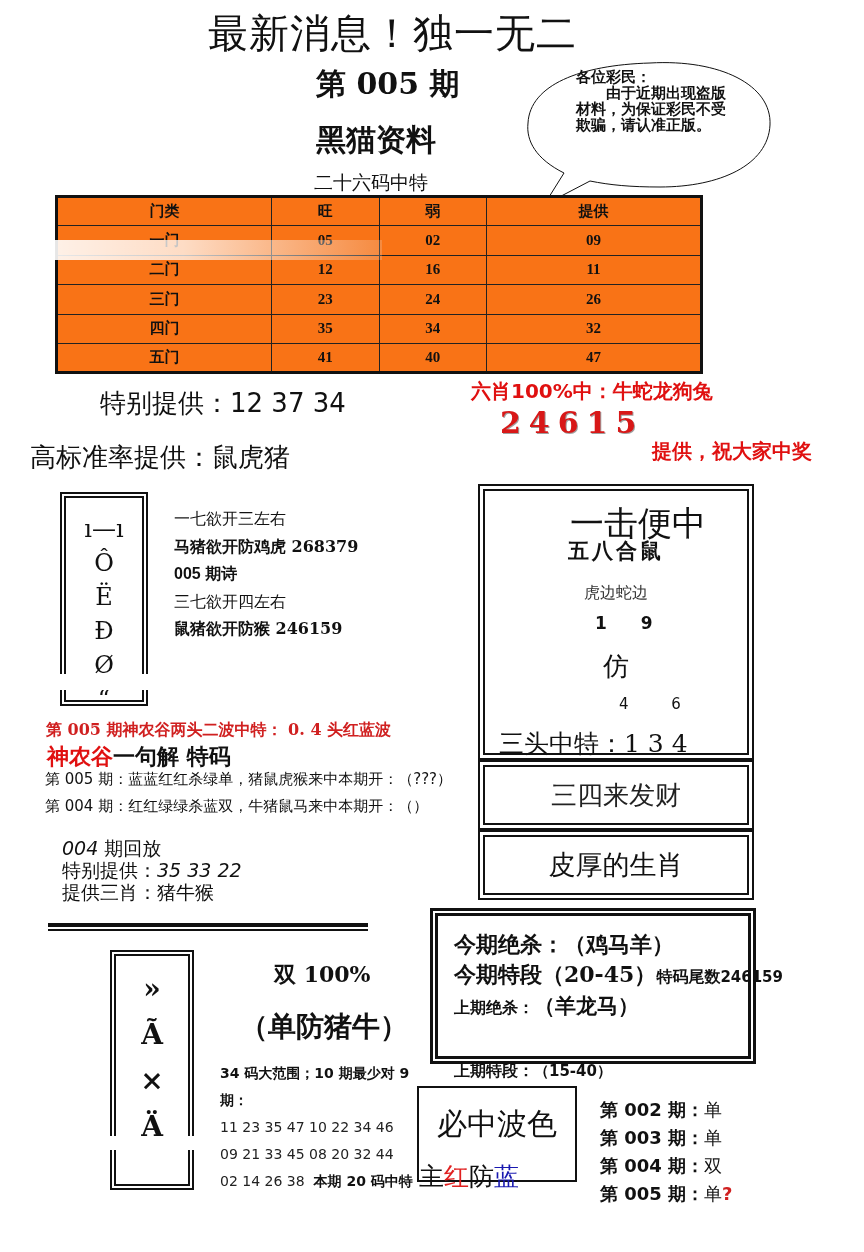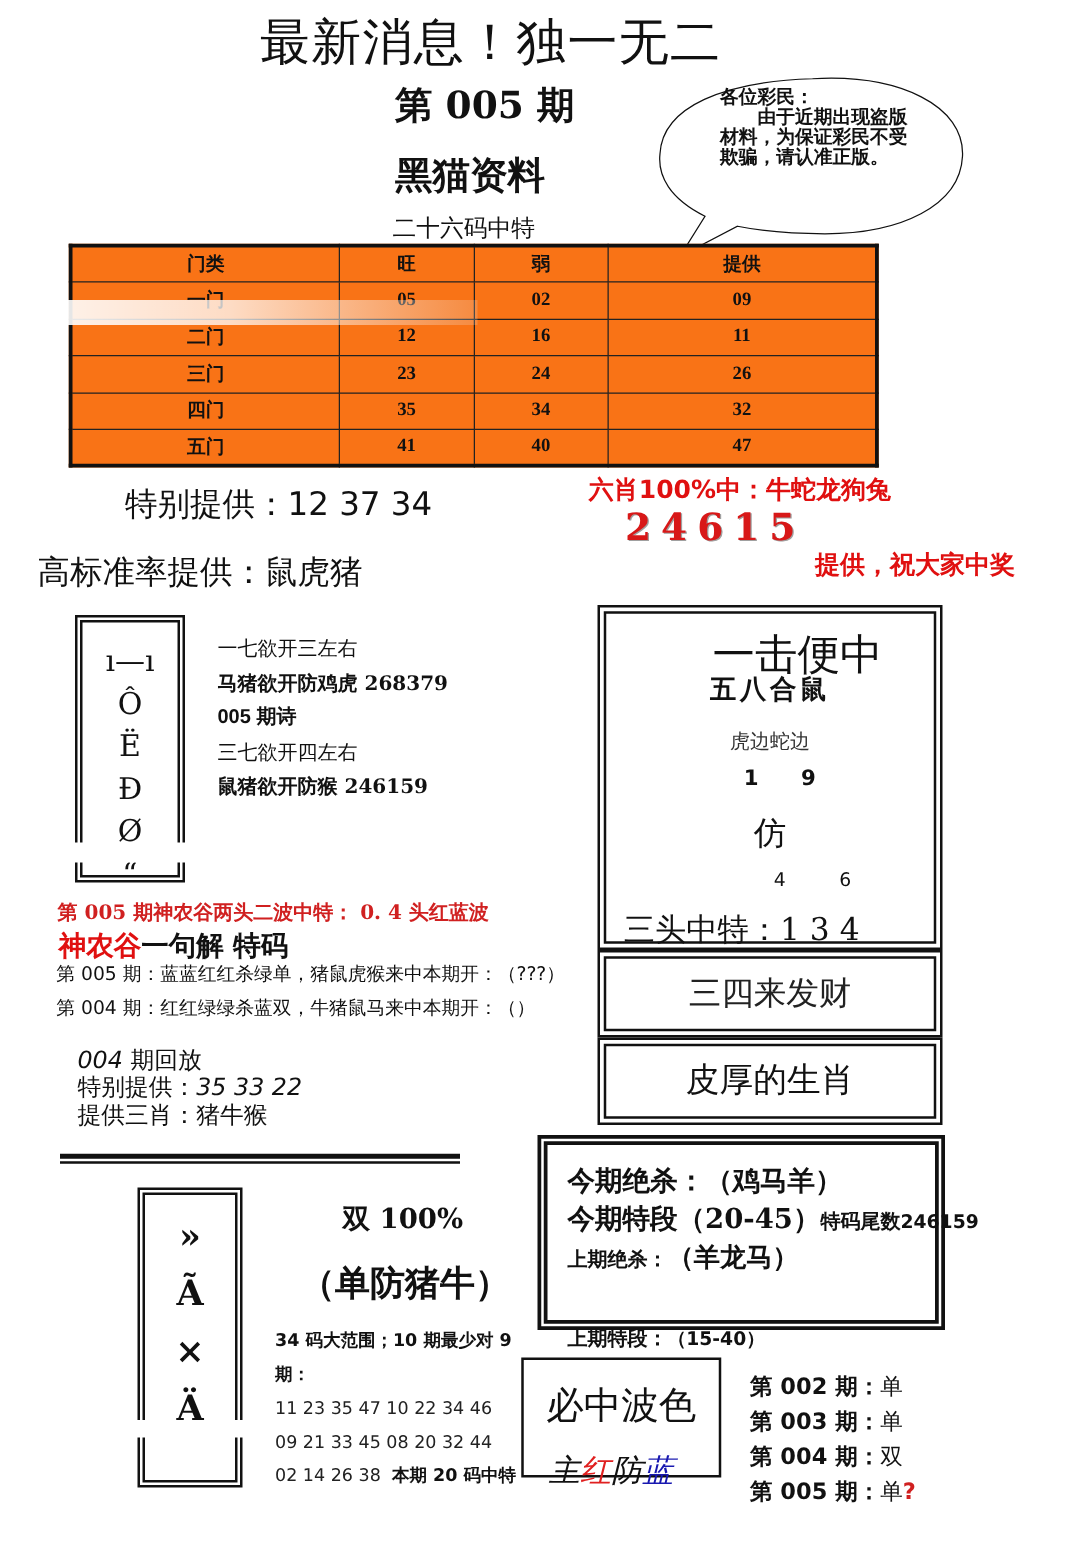--- a/index.html
+++ b/index.html
@@ -87,21 +87,21 @@
 
   #double-100 { left: 274px; top: 960px; font-size: 22px; font-weight:bold; white-space: nowrap; }
   #single-guard { left: 240px; top: 1008px; font-size: 28px; white-space: nowrap; }
   #range-block { left: 220px; top: 1060px; width: 195px; font-size: 14px; line-height: 27px; font-family:"DejaVu Sans",sans-serif; }
   #range-block .b { font-weight:bold; }
   #range-block .n { color:#222; }
 
   
   #wave-box { left: 417px; top: 1086px; width: 160px; height: 96px; border: 2px solid #111; }
   #wave-title { position:absolute; left:0; right:0; top: 16px; text-align:center; font-size: 30px; }
-  #wave-sub { position:absolute; left:0; right:16px; top: 72px; text-align:center; font-size: 25px; font-style: italic; }
+  #wave-sub { position:absolute; left:0; right:16px; top: 72px; text-align:left; font-size: 25px; }
   #wave-sub .red { color:#e02020; }
   #wave-sub .blue { color:#1818b0; }
 
   #parity { left: 600px; top: 1096px; font-size: 18px; line-height: 28px; font-family:"DejaVu Sans",sans-serif; }
   #parity b { font-weight: bold; }
   #parity .q { color:#d02020; font-weight:bold; }
 </style>
 </head>
 <body>
 

